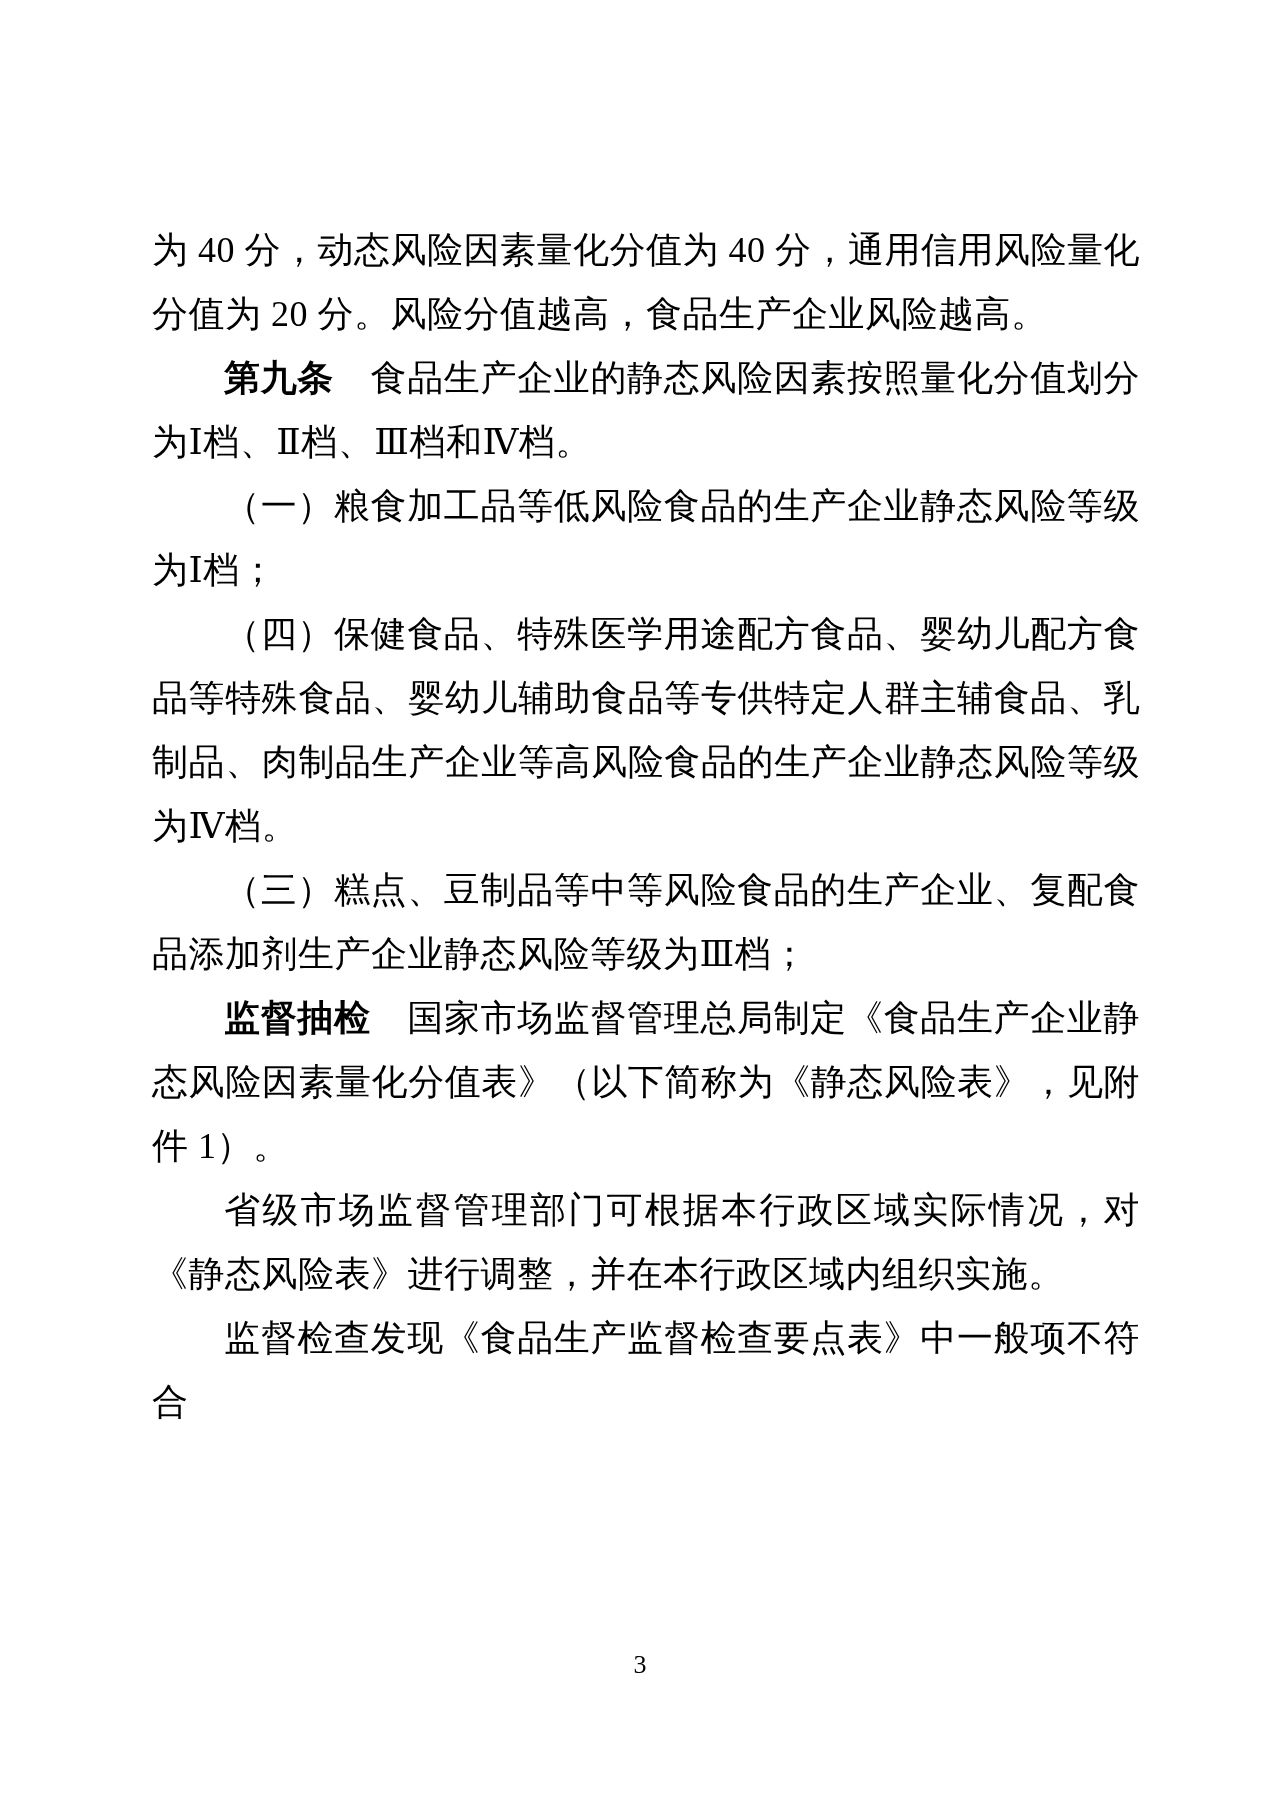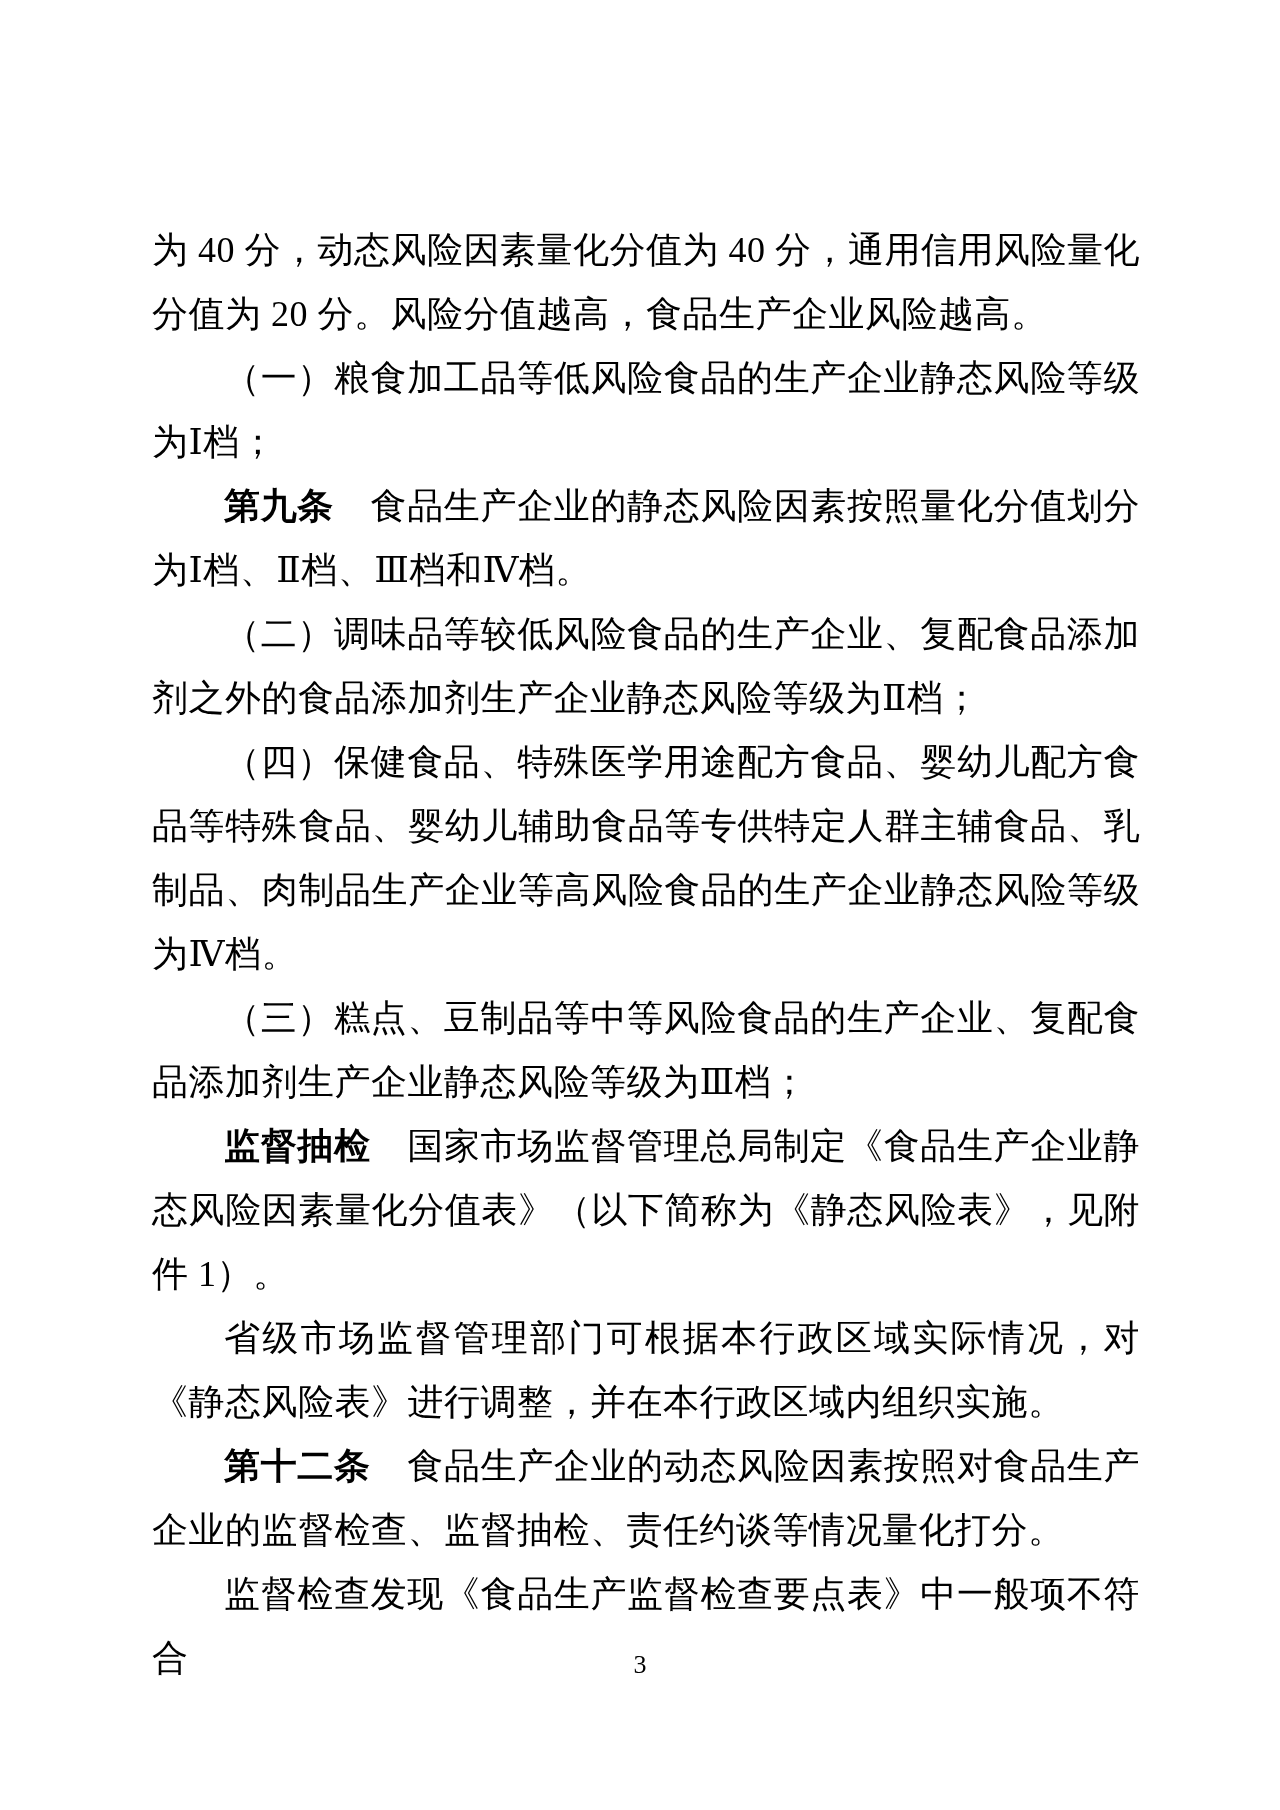--- a/index.html
+++ b/index.html
@@ -46,34 +46,32 @@
     font-family: "Liberation Serif", "DejaVu Serif", serif;
   }
 </style>
 </head>
 <body>
 
 <div class="page">
 
   <p class="para"><span>为 40 分，动态风险因素量化分值为 40 分，通用信用风险量化分值为 20 分。风险分值越高，食品生产企业风险越高。</span></p>
 
+  <p class="para indent"><span class="term">第九条</span><span>　食品生产企业的静态风险因素按照量化分值划分为Ⅰ档、Ⅱ档、Ⅲ档和Ⅳ档。</span></p>
+
   <p class="para indent"><span>（一）粮食加工品等低风险食品的生产企业静态风险等级为Ⅰ档；</span></p>
 
-  <p class="para indent"><span class="term">第九条</span><span>　食品生产企业的静态风险因素按照量化分值划分为Ⅰ档、Ⅱ档、Ⅲ档和Ⅳ档。</span></p>
-
-  <p class="para indent"><span>（二）调味品等较低风险食品的生产企业、复配食品添加剂之外的食品添加剂生产企业静态风险等级为Ⅱ档；</span></p>
 
   <p class="para indent"><span>（四）保健食品、特殊医学用途配方食品、婴幼儿配方食品等特殊食品、婴幼儿辅助食品等专供特定人群主辅食品、乳制品、肉制品生产企业等高风险食品的生产企业静态风险等级为Ⅳ档。</span></p>
 
   <p class="para indent"><span>（三）糕点、豆制品等中等风险食品的生产企业、复配食品添加剂生产企业静态风险等级为Ⅲ档；</span></p>
 
 
   <p class="para indent"><span class="term">监督抽检</span><span>　国家市场监督管理总局制定《食品生产企业静态风险因素量化分值表》（以下简称为《静态风险表》，见附件 1）。</span></p>
 
   <p class="para indent"><span>省级市场监督管理部门可根据本行政区域实际情况，对《静态风险表》进行调整，并在本行政区域内组织实施。</span></p>
 
-  <p class="para indent"><span class="term">第十二条</span><span>　食品生产企业的动态风险因素按照对食品生产企业的监督检查、监督抽检、责任约谈等情况量化打分。</span></p>
 
   <p class="para indent"><span>监督检查发现《食品生产监督检查要点表》中一般项不符合</span></p>
 
   <div class="footer">3</div>
 
 </div>
 
 </body></html>

